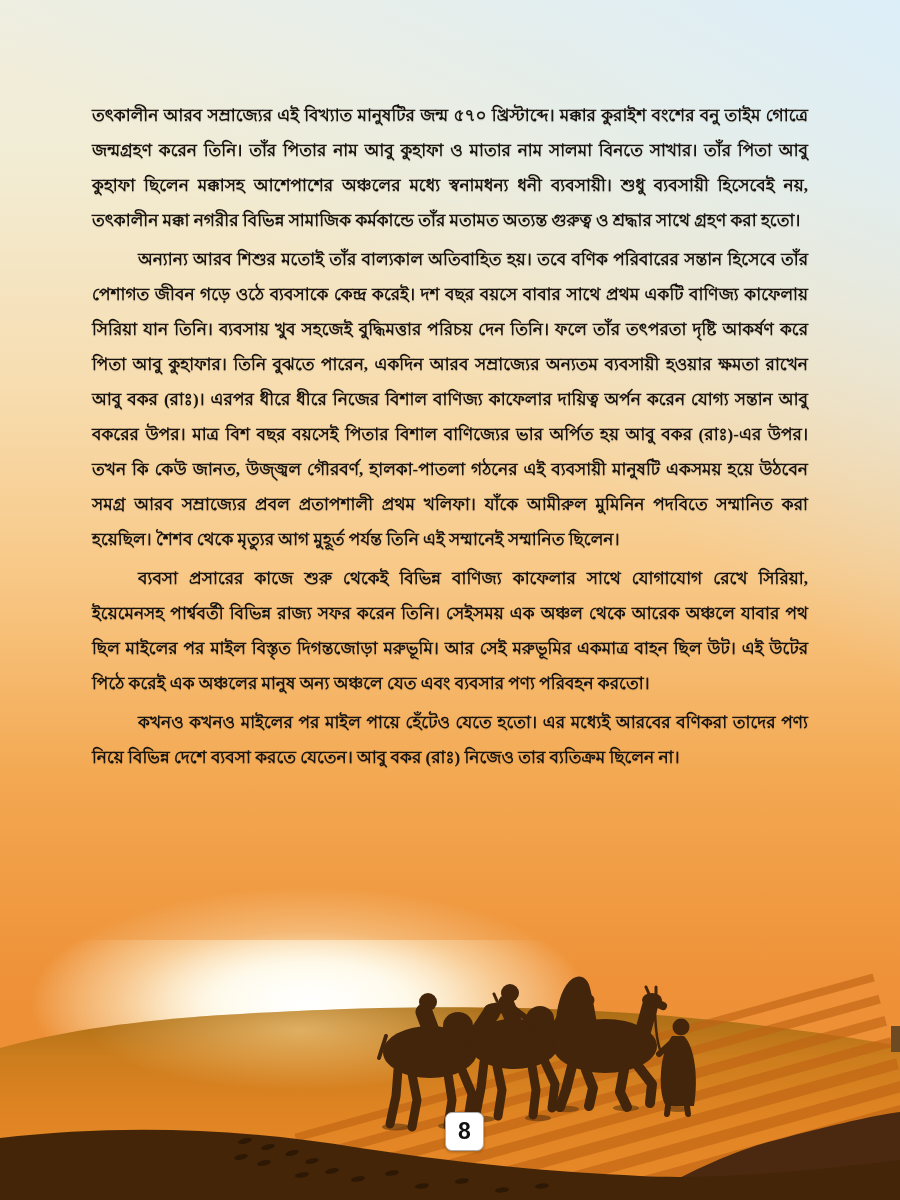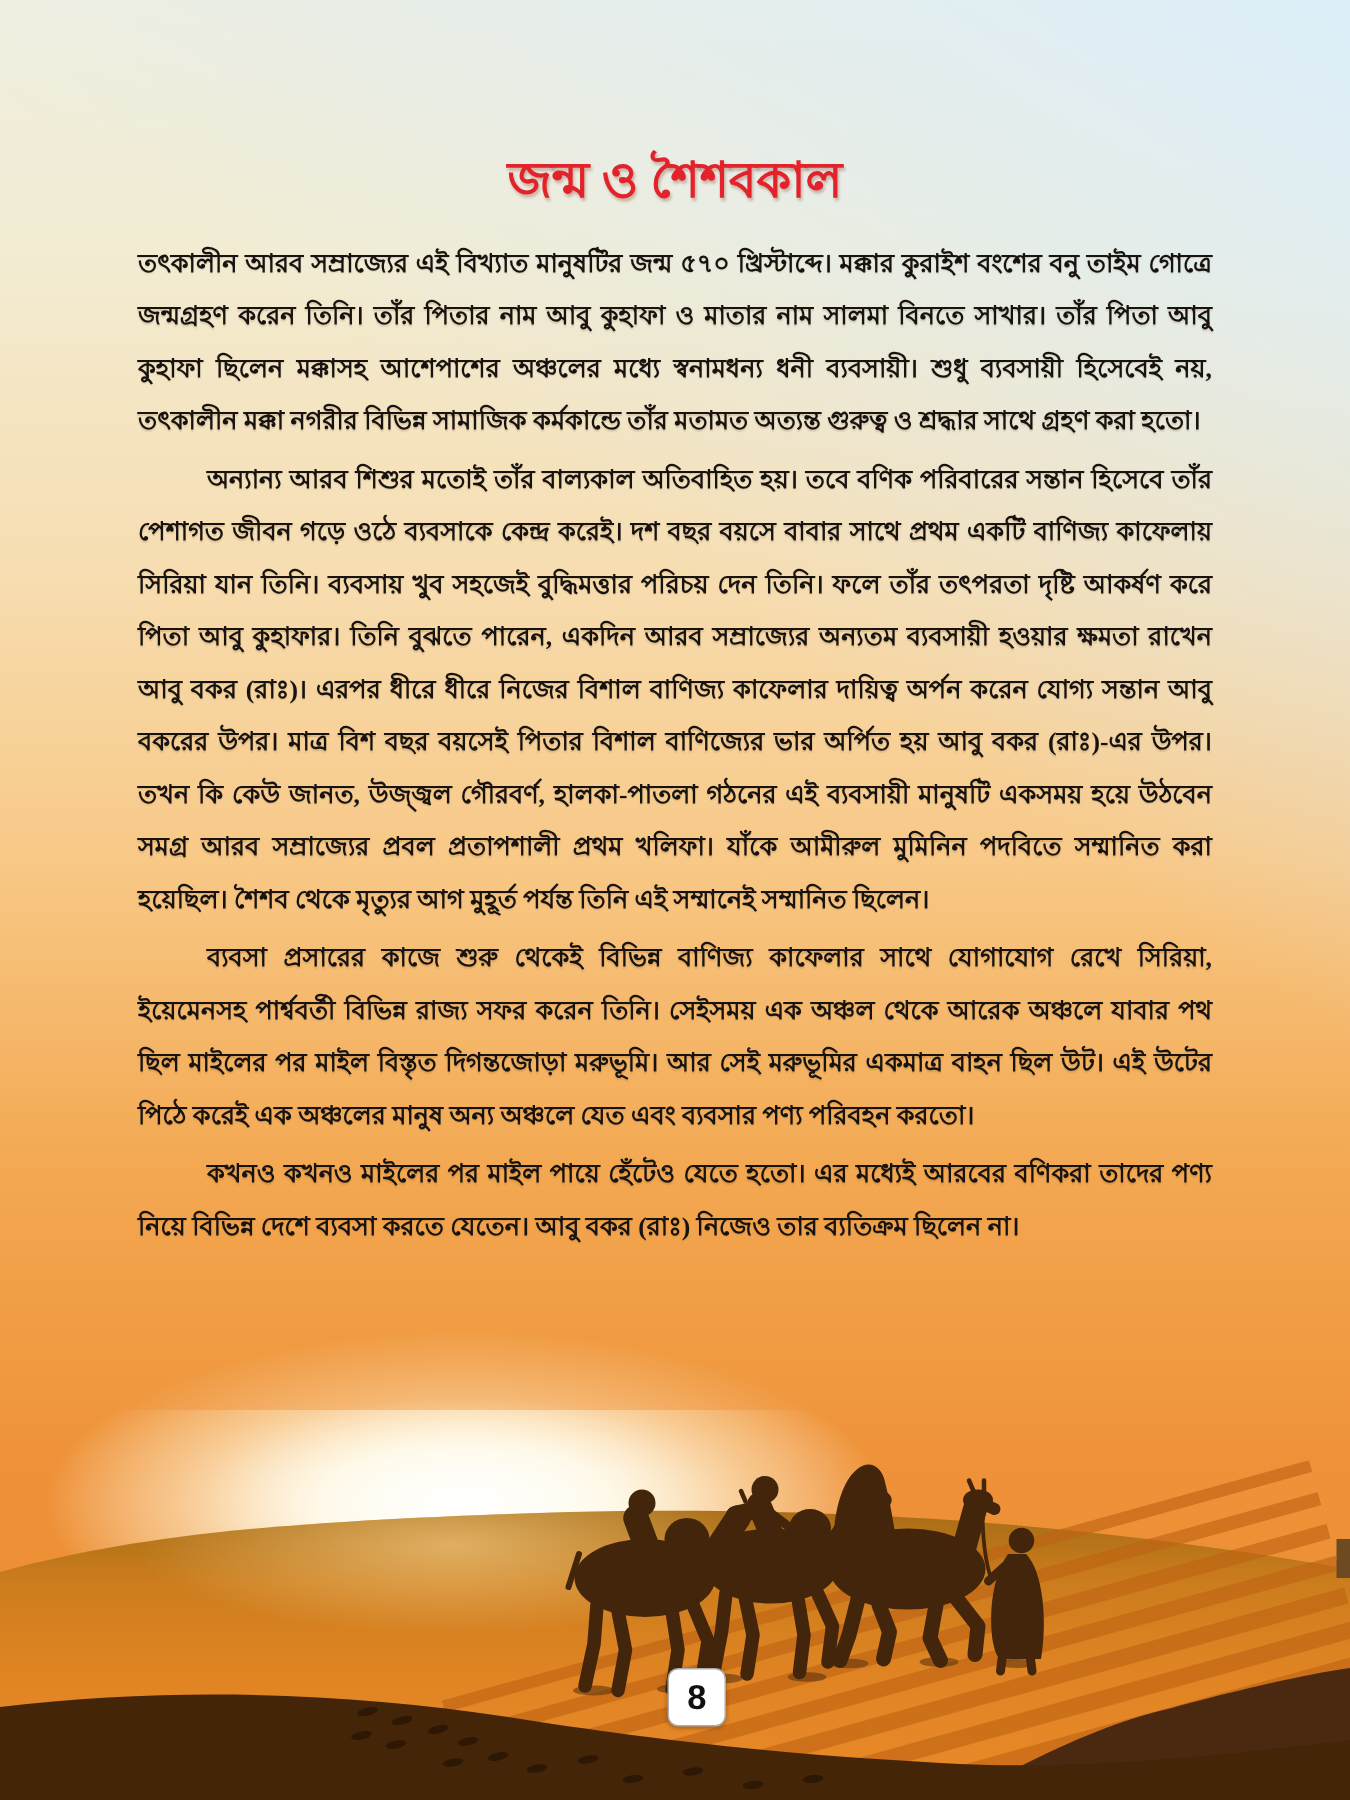--- a/index.html
+++ b/index.html
@@ -168,21 +168,20 @@
         <circle cx="681" cy="1027" r="8.5" stroke="none"></circle>
         <path d="M672,1036 C666,1044 662,1058 661,1072 C660,1088 662,1100 666,1106 L694,1106 C696,1094 697,1076 694,1060 C692,1048 688,1040 684,1036 Z" stroke="none"></path>
         <path d="M670,1044 L659,1054" fill="none" stroke-width="6"></path>
         <path d="M668,1106 L667,1114" fill="none" stroke-width="6"></path>
         <path d="M687,1106 L688,1114" fill="none" stroke-width="6"></path>
       </g>
     </g>
   </svg>
 
   <div class="content">
-    <h1 class="page-title">জন্ম ও শৈশবকাল</h1>
     <p class="body-para">তৎকালীন আরব সম্রাজ্যের এই বিখ্যাত মানুষটির জন্ম ৫৭০ খ্রিস্টাব্দে। মক্কার কুরাইশ বংশের বনু তাইম গোত্রে জন্মগ্রহণ করেন তিনি। তাঁর পিতার নাম আবু কুহাফা ও মাতার নাম সালমা বিনতে সাখার। তাঁর পিতা আবু কুহাফা ছিলেন মক্কাসহ আশেপাশের অঞ্চলের মধ্যে স্বনামধন্য ধনী ব্যবসায়ী। শুধু ব্যবসায়ী হিসেবেই নয়, তৎকালীন মক্কা নগরীর বিভিন্ন সামাজিক কর্মকান্ডে তাঁর মতামত অত্যন্ত গুরুত্ব ও শ্রদ্ধার সাথে গ্রহণ করা হতো।</p>
     <p class="body-para">অন্যান্য আরব শিশুর মতোই তাঁর বাল্যকাল অতিবাহিত হয়। তবে বণিক পরিবারের সন্তান হিসেবে তাঁর পেশাগত জীবন গড়ে ওঠে ব্যবসাকে কেন্দ্র করেই। দশ বছর বয়সে বাবার সাথে প্রথম একটি বাণিজ্য কাফেলায় সিরিয়া যান তিনি। ব্যবসায় খুব সহজেই বুদ্ধিমত্তার পরিচয় দেন তিনি। ফলে তাঁর তৎপরতা দৃষ্টি আকর্ষণ করে পিতা আবু কুহাফার। তিনি বুঝতে পারেন, একদিন আরব সম্রাজ্যের অন্যতম ব্যবসায়ী হওয়ার ক্ষমতা রাখেন আবু বকর (রাঃ)। এরপর ধীরে ধীরে নিজের বিশাল বাণিজ্য কাফেলার দায়িত্ব অর্পন করেন যোগ্য সন্তান আবু বকরের উপর। মাত্র বিশ বছর বয়সেই পিতার বিশাল বাণিজ্যের ভার অর্পিত হয় আবু বকর (রাঃ)-এর উপর। তখন কি কেউ জানত, উজ্জ্বল গৌরবর্ণ, হালকা-পাতলা গঠনের এই ব্যবসায়ী মানুষটি একসময় হয়ে উঠবেন সমগ্র আরব সম্রাজ্যের প্রবল প্রতাপশালী প্রথম খলিফা। যাঁকে আমীরুল মুমিনিন পদবিতে সম্মানিত করা হয়েছিল। শৈশব থেকে মৃত্যুর আগ মুহূর্ত পর্যন্ত তিনি এই সম্মানেই সম্মানিত ছিলেন।</p>
     <p class="body-para">ব্যবসা প্রসারের কাজে শুরু থেকেই বিভিন্ন বাণিজ্য কাফেলার সাথে যোগাযোগ রেখে সিরিয়া, ইয়েমেনসহ পার্শ্ববর্তী বিভিন্ন রাজ্য সফর করেন তিনি। সেইসময় এক অঞ্চল থেকে আরেক অঞ্চলে যাবার পথ ছিল মাইলের পর মাইল বিস্তৃত দিগন্তজোড়া মরুভূমি। আর সেই মরুভূমির একমাত্র বাহন ছিল উট। এই উটের পিঠে করেই এক অঞ্চলের মানুষ অন্য অঞ্চলে যেত এবং ব্যবসার পণ্য পরিবহন করতো।</p>
     <p class="body-para">কখনও কখনও মাইলের পর মাইল পায়ে হেঁটেও যেতে হতো। এর মধ্যেই আরবের বণিকরা তাদের পণ্য নিয়ে বিভিন্ন দেশে ব্যবসা করতে যেতেন। আবু বকর (রাঃ) নিজেও তার ব্যতিক্রম ছিলেন না।</p>
   </div>
 
   <div class="page-number-badge">8</div>
 
 </div>
 

